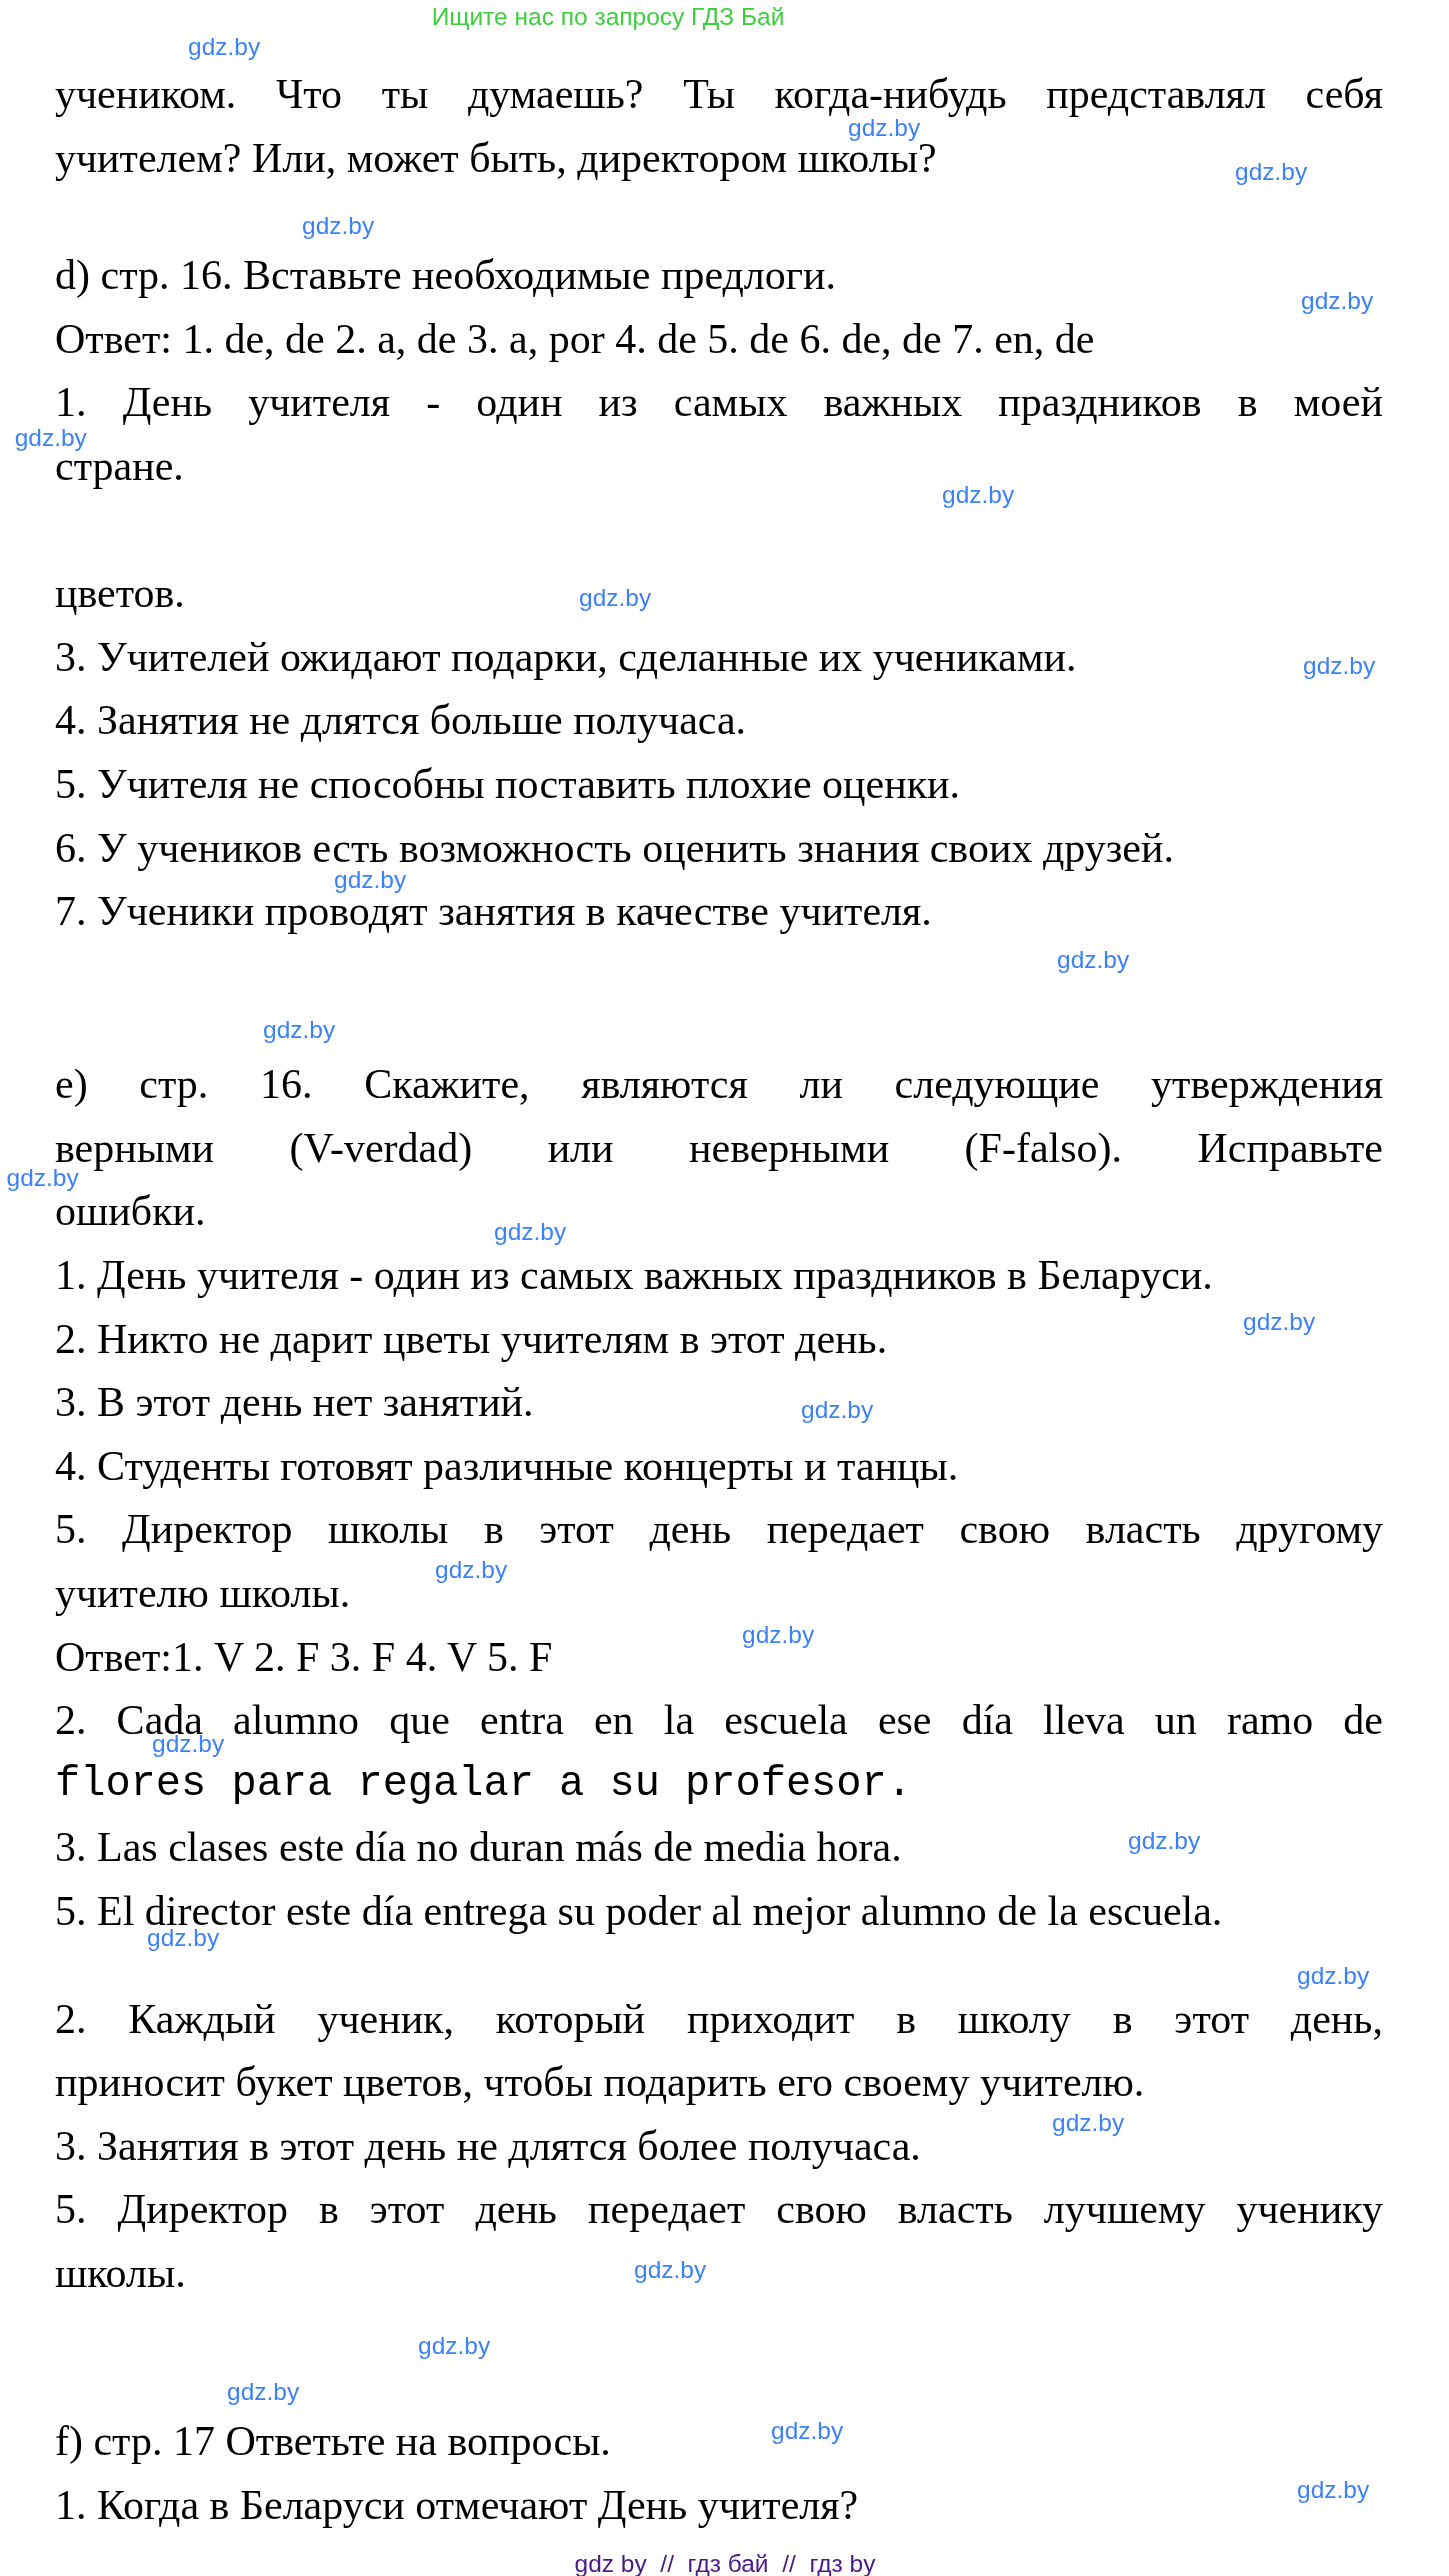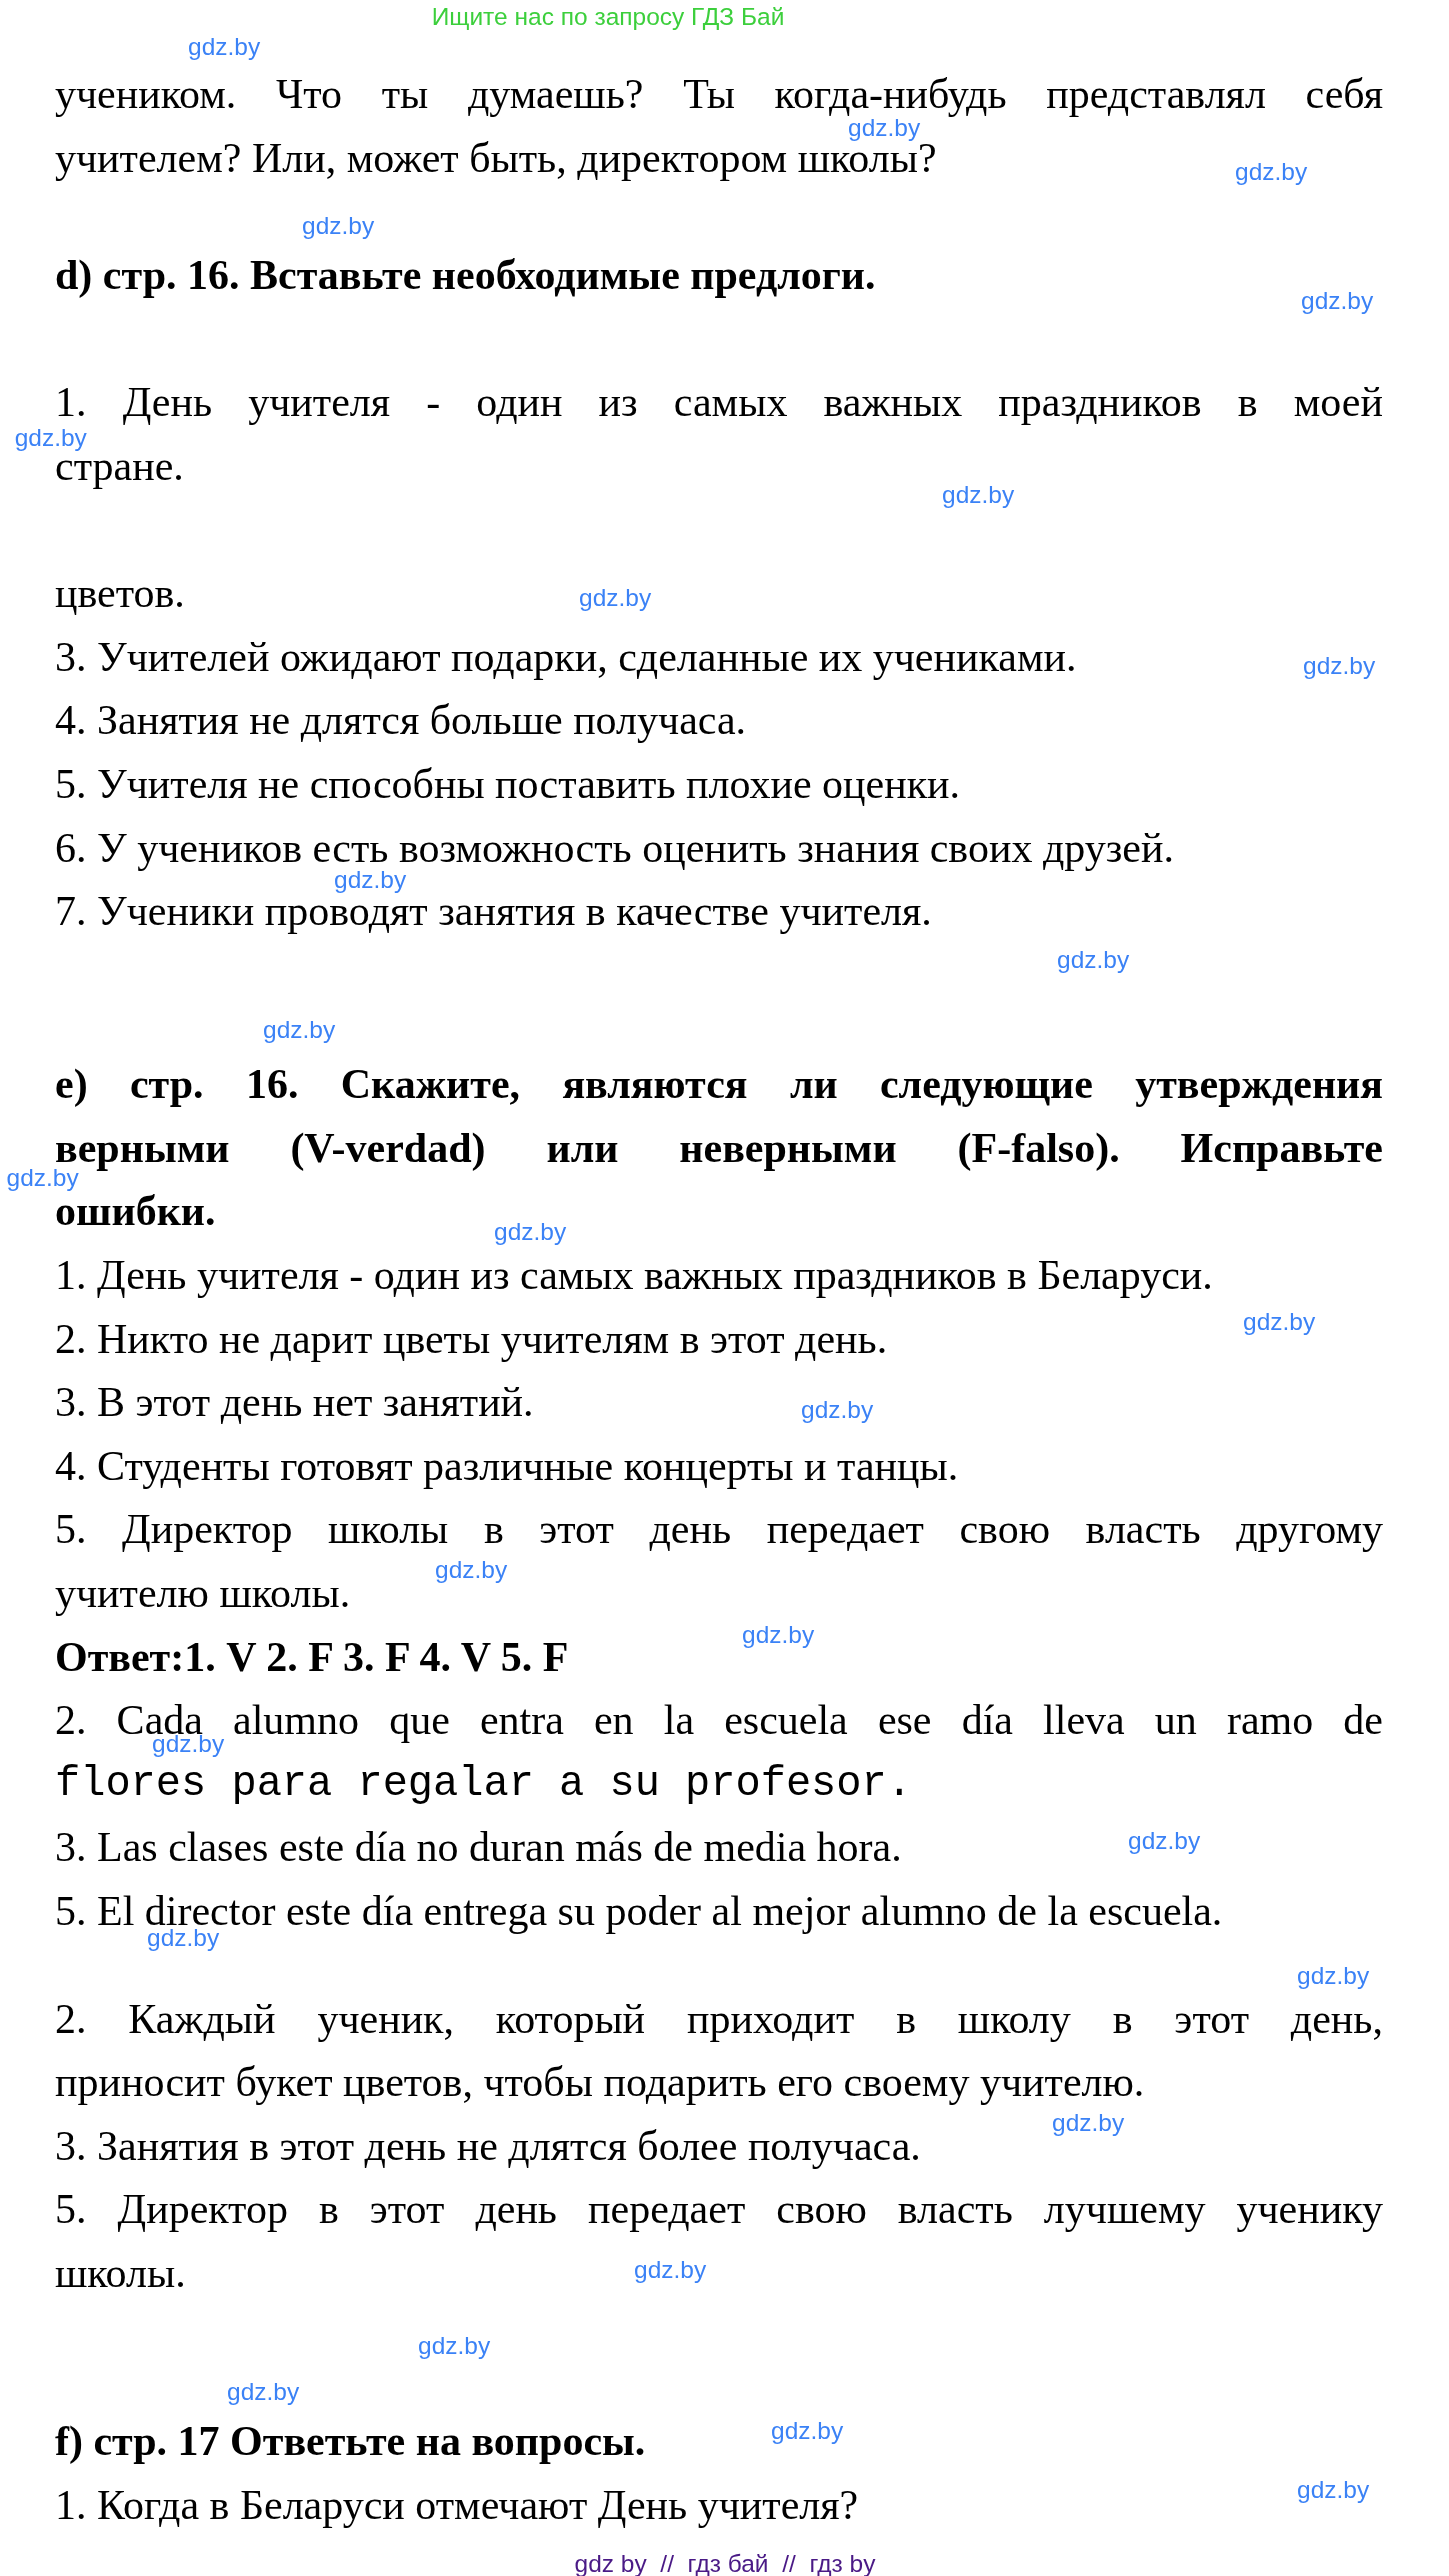--- a/index.html
+++ b/index.html
@@ -2,34 +2,37 @@
 <html style="font-size:13px"><head>
 <meta charset="utf-8">
 <style>
   html, body { margin:0; padding:0; background:#ffffff; }
   body { width:1450px; height:2576px; position:relative; overflow:hidden; }
   .page { position:absolute; left:0; top:0; width:1450px; height:2576px; }
   .top-banner { position:absolute; top:0; left:0; width:1216px; text-align:center; font-family:"Liberation Sans", sans-serif; font-size:24.5px; color:#3ccf3c; line-height:33px; }
   .footer { position:absolute; left:0; width:1450px; top:2549px; text-align:center; font-family:"Liberation Sans", sans-serif; font-size:24.5px; color:#4a1a86; line-height:29px; white-space:pre; }
   .line { position:absolute; left:55px; width:1328px; font-family:"Liberation Serif", serif; font-size:42px; color:#000; line-height:49px; white-space:nowrap; }
   .justify { text-align:justify; text-align-last:justify; white-space:normal; }
-  .bold { font-weight:bold; }
+  .bold { font-weight:normal; }
   .wm { position:absolute; font-family:"Liberation Sans", sans-serif; font-size:24.5px; color:#3b82f6; line-height:28px; }
 </style>
 </head>
 <body>
 
 <div class="page">
 
   <div class="top-banner">Ищите нас по запросу ГДЗ Бай</div>
 
   <div class="line justify" style="top:70px;">учеником. Что ты думаешь? Ты когда-нибудь представлял себя</div>
   <div class="line" style="top:134px;">учителем? Или, может быть, директором школы?</div>
 
   <div class="line bold" style="top:251px;">d) стр. 16. Вставьте необходимые предлоги.</div>
+  <div class="line" style="top:315px;">
+    <span class="bold">Ответ:</span><span> 1. de, de  2. a, de  3. a, por  4. de  5. de  6. de, de  7. en, de</span>
+  </div>
   <div class="line justify" style="top:378px;">1. День учителя - один из самых важных праздников в моей</div>
   <div class="line" style="top:442px;">стране.</div>
   <div class="line" style="top:569px;">цветов.</div>
   <div class="line" style="top:633px;">3. Учителей ожидают подарки, сделанные их учениками.</div>
   <div class="line" style="top:696px;">4. Занятия не длятся больше получаса.</div>
   <div class="line" style="top:760px;">5. Учителя не способны поставить плохие оценки.</div>
   <div class="line" style="top:824px;">6. У учеников есть возможность оценить знания своих друзей.</div>
   <div class="line" style="top:887px;">7. Ученики проводят занятия в качестве учителя.</div>
 
   <div class="line bold justify" style="top:1060px;">e) стр. 16. Скажите, являются ли следующие утверждения</div>

